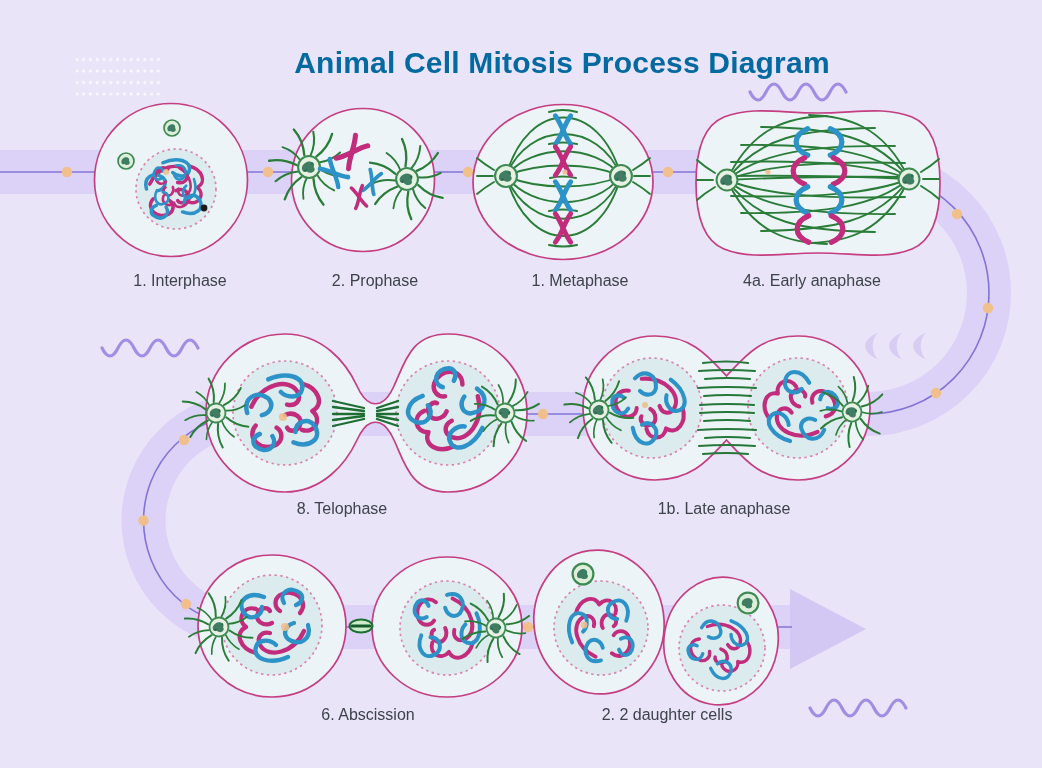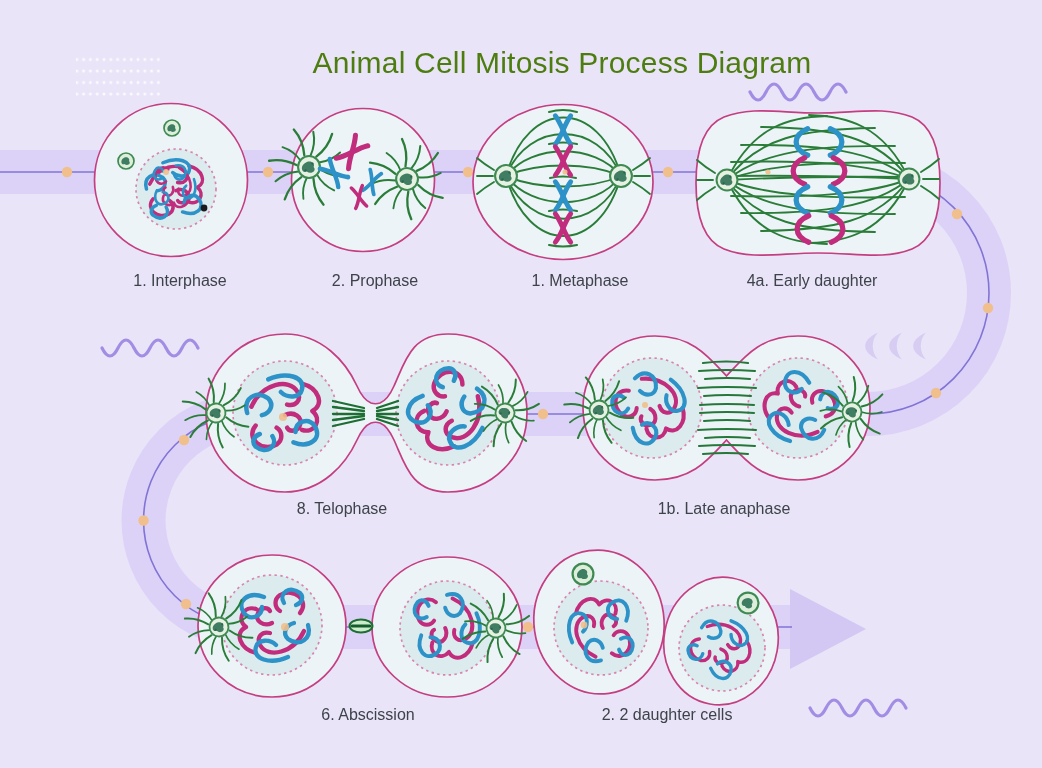--- a/index.html
+++ b/index.html
@@ -3,21 +3,21 @@
 <meta charset="utf-8">
 <style>
   html,body{margin:0;padding:0;}
   body{
     width:1042px;height:768px;position:relative;overflow:hidden;
     background:#e9e4f8;font-family:"Liberation Sans", sans-serif;
   }
   #scene{position:absolute;left:0;top:0;}
   .page-title{
     position:absolute;top:46px;left:562px;transform:translateX(-50%);
-    font-size:30px;font-weight:normal;color:#4d7c0f;white-space:nowrap;
+    font-size:30px;font-weight:bold;color:#0369a1;white-space:nowrap;
     letter-spacing:0.2px;
     text-align:center;
   }
   .stage-label{
     position:absolute;transform:translateX(-50%);
     font-size:16px;color:#3c434a;white-space:nowrap;
   }
   
   .mem{fill:#edf4f8;stroke:#c43e81;stroke-width:1.7;}
   .nuc{fill:#dcebee;stroke:#d884ae;stroke-width:1.7;stroke-dasharray:2.4 3.4;}
@@ -303,17 +303,17 @@
     <circle class="pdot" cx="285" cy="627" r="4"></circle>
     <circle class="pdot" cx="584" cy="625" r="3.4"></circle>
   </g>
 </svg>
 
 <div class="page-title">Animal Cell Mitosis Process Diagram</div>
 
 <div class="stage-label" style="left:180px;top:272px">1. Interphase</div>
 <div class="stage-label" style="left:375px;top:272px">2. Prophase</div>
 <div class="stage-label" style="left:580px;top:272px">1. Metaphase</div>
-<div class="stage-label" style="left:812px;top:272px">4a. Early daughter</div>
+<div class="stage-label" style="left:812px;top:272px">4a. Early anaphase</div>
 <div class="stage-label" style="left:342px;top:500px">8. Telophase</div>
 <div class="stage-label" style="left:724px;top:500px">1b. Late anaphase</div>
 <div class="stage-label" style="left:368px;top:706px">6. Abscission</div>
 <div class="stage-label" style="left:667px;top:706px">2. 2 daughter cells</div>
 
 </body></html>

